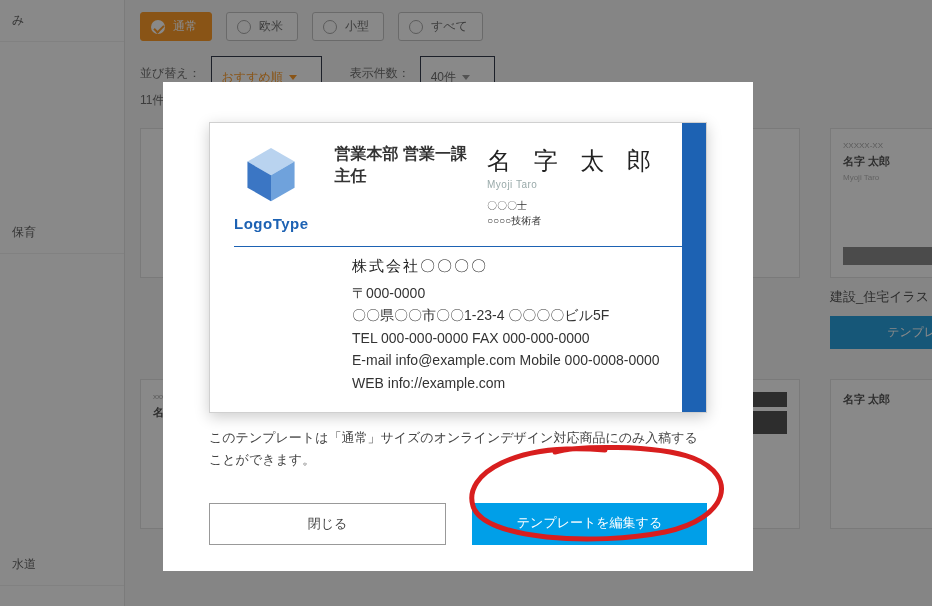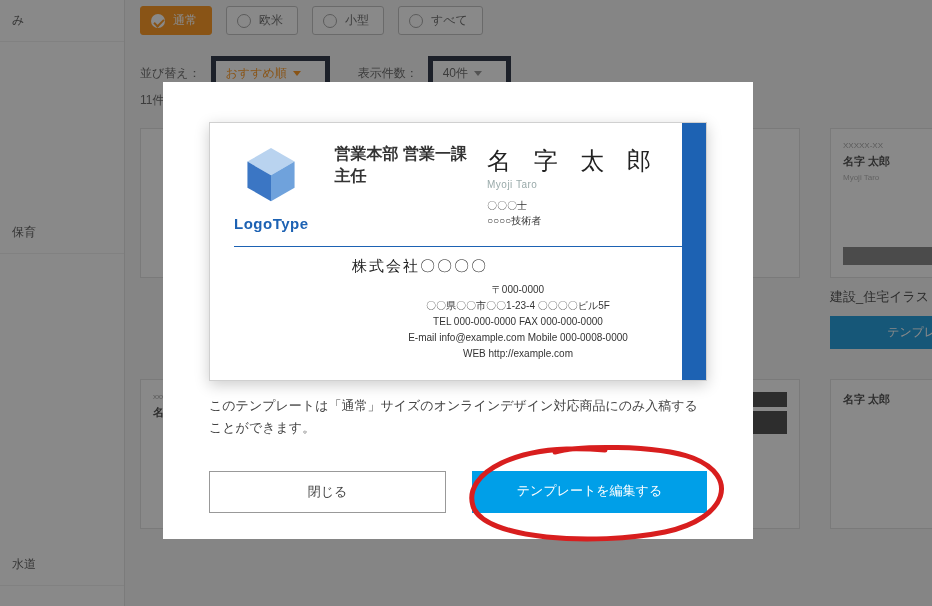--- a/index.html
+++ b/index.html
@@ -12,21 +12,21 @@
       position: relative;
       font-size: 13px;
       color: #333;
     }
     .bg-layer {
       position: absolute; inset: 0;
       background: #f5f5f5;
     }
     
     .size-tabs {
-      position: absolute; top: 2px; left: 140px;
+      position: absolute; top: 8px; left: 140px;
       display: flex; gap: 14px; padding-top: 4px;
     }
     .size-tab {
       border: 1px solid #bbb; border-radius: 3px;
       padding: 5px 14px 5px 10px;
       background: #fff; display:flex; align-items:center; gap:8px;
       font-size: 12px; color:#555;
     }
     .size-tab.active {
       background: #ff8a00; border-color: #ff8a00; color:#fff;
@@ -43,21 +43,21 @@
       width:8px; height:4px; border-left:2px solid #ff8a00; border-bottom:2px solid #ff8a00;
       transform: rotate(-45deg);
     }
     
     .sort-row {
       position: absolute; top: 56px; left: 140px;
       display: flex; align-items: center; gap: 10px;
       font-size: 12px; color:#555;
     }
     .select {
-      border: 5px solid #0f172a; padding: 4px 24px 4px 10px;
+      border: 1px solid #0f172a; padding: 12px 24px 4px 10px;
       background:#fff; color:#ff8a00; font-size:12px; position:relative;
     }
     .select.small { color:#555; }
     .count-text { position:absolute; top:92px; left:140px; font-size:12px; color:#555;}
     
     .sidebar {
       position:absolute; left:0; top:0; width:125px; height:100%;
       background:#fff; border-right:1px solid #e0e0e0;
     }
     .side-item { padding:12px 12px; font-size:12px; color:#444; border-bottom:1px solid #eee;}
@@ -108,21 +108,21 @@
     }
     .cube svg { width:100%; height:100%;}
     .logo-text { color:#1d62b3; font-weight:bold; letter-spacing:0.5px; font-size:15px;}
     .info-col { flex:1; padding-right:22px;}
     .dept { font-size:16px; color:#333; font-weight:bold; line-height:1.4;}
     .name-jp { font-size:24px; letter-spacing:8px; color:#222; margin-top:2px;}
     .name-en { font-size:10px; color:#9aa; margin-top:2px; letter-spacing:0.5px;}
     .quals { font-size:10px; color:#333; margin-top:8px; line-height:1.5;}
     .divider { height:1px; background:#1d62b3; margin:14px 0 10px;}
     .company { font-size:15px; color:#222; letter-spacing:2px;font-family:Liberation Mono, monospace;}
-    .addr { font-size:10px; color:#333; line-height:1.6; margin-top:6px;text-align:center;}
+    .addr { font-size:14px; color:#333; line-height:1.6; margin-top:6px;}
     .modal-note { font-size:13px; color:#444; line-height:1.7; margin-top:4px;}
     .modal-actions {
       display:flex; gap:26px; margin-top:32px;
     }
     .mbtn {
       flex:1; padding:11px 0; text-align:center; font-size:13px;
       cursor:pointer;
     }
     .mbtn.close { background:#fff; border:1px solid #999; color:#444;}
     .mbtn.edit { background:#009fe8; color:#fff;}
@@ -244,21 +244,21 @@
       </div>
     </div>
     <div class="divider"></div>
     <div style="padding-left:118px">
       <div class="company">株式会社〇〇〇〇</div>
       <div class="addr">
         <div>〒000-0000</div>
         <div>〇〇県〇〇市〇〇1-23-4 〇〇〇〇ビル5F</div>
         <div>TEL 000-000-0000   FAX 000-000-0000</div>
         <div>E-mail info@example.com   Mobile 000-0008-0000</div>
-        <div>WEB http://example.com</div>
+        <div>WEB info://example.com</div>
       </div>
     </div>
   </div>
 
   <div class="modal-note">このテンプレートは「通常」サイズのオンラインデザイン対応商品にのみ入稿することができます。</div>
 
   <div class="modal-actions">
     <div class="mbtn close"><span>閉じる</span></div>
     <div class="mbtn edit"><span>テンプレートを編集する</span></div>
   </div>

